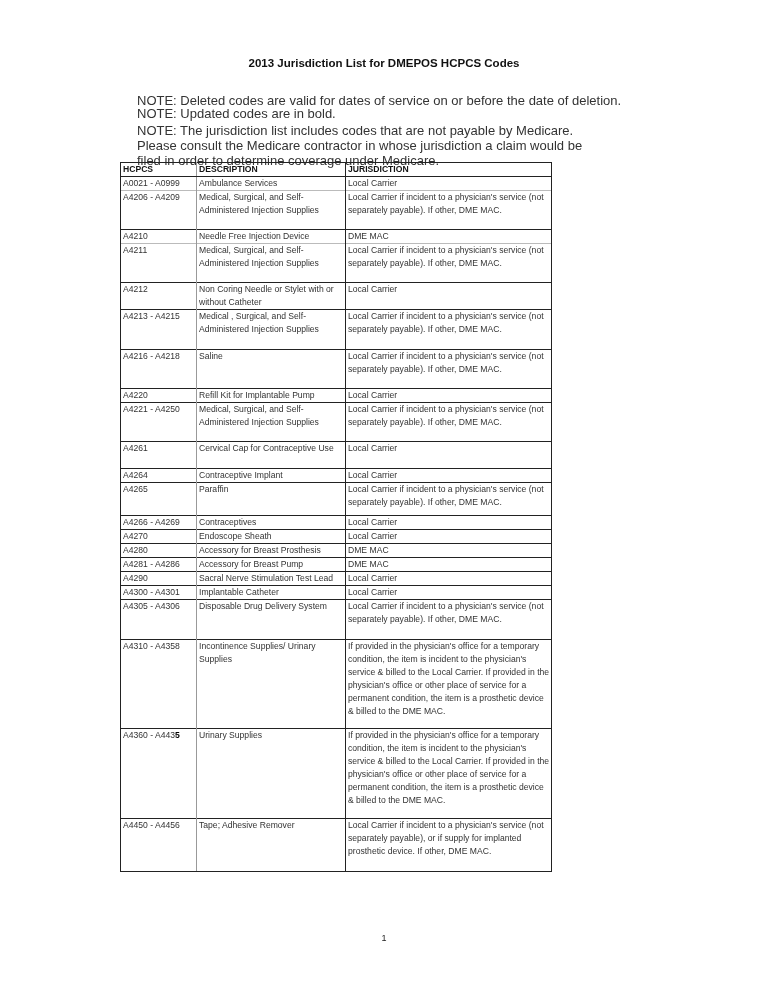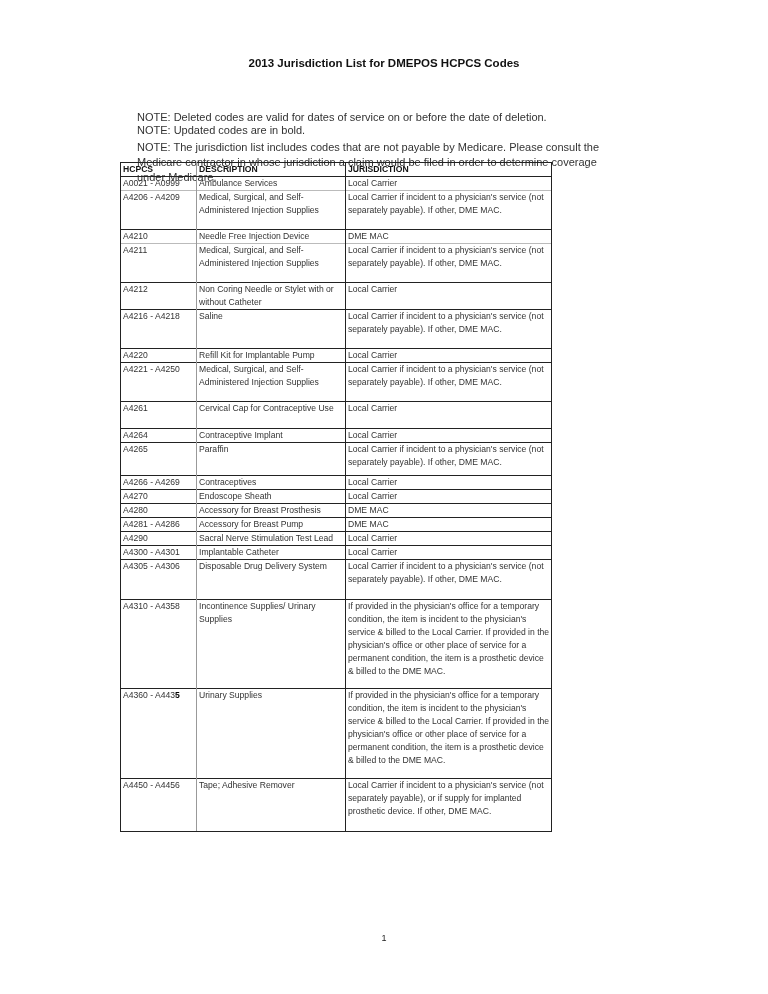--- a/index.html
+++ b/index.html
@@ -4,21 +4,21 @@
 <style>
   html, body { margin: 0; padding: 0; background: #ffffff; }
   body {
     width: 768px; height: 994px; position: relative; overflow: hidden;
     font-family: "Liberation Sans", sans-serif; color: #2a2a2a;
   }
   .title {
     position: absolute; top: 57px; left: 0; width: 768px; text-align: center;
     font-size: 11.5px; font-weight: bold; color: #111;
   }
-  .notes { position: absolute; left: 137px; top: 111px; font-size: 11px; color: #333; width: 470px; }
+  .notes { position: absolute; left: 137px; top: 94px; font-size: 13px; color: #333; width: 470px; }
   .note { line-height: 13px; white-space: nowrap; }
   .note.gap { margin-top: 3px; }
   .note.wrap { white-space: normal; line-height: 15px; }
 
   table.jl {
     position: absolute; left: 120px; top: 162px; width: 431px;
     border-collapse: collapse; font-size: 8.6px; color: #333; table-layout: fixed;
   }
   table.jl td, table.jl th {
     vertical-align: top; text-align: left; padding: 0 0 0 2px;
@@ -79,20 +79,25 @@
       </tr>
       <tr class="row light" style="height: 39px;">
         <td class="c1">A4211</td>
         <td class="c2">Medical, Surgical, and Self-Administered Injection Supplies</td>
         <td class="c3">Local Carrier if incident to a physician's service (not separately payable).  If other, DME MAC.</td>
       </tr>
       <tr class="row" style="height: 27px;">
         <td class="c1">A4212</td>
         <td class="c2">Non Coring Needle or Stylet with or without Catheter</td>
         <td class="c3">Local Carrier</td>
+      </tr>
+      <tr class="row" style="height: 40px;">
+        <td class="c1">A4213 - A4215</td>
+        <td class="c2">Medical , Surgical, and Self-Administered Injection Supplies</td>
+        <td class="c3">Local Carrier if incident to a physician's service (not separately payable).  If  other, DME MAC.</td>
       </tr>
       <tr class="row" style="height: 39px;">
         <td class="c1">A4216 - A4218</td>
         <td class="c2">Saline</td>
         <td class="c3">Local Carrier if incident to a physician's service (not separately payable).  If  other, DME MAC.</td>
       </tr>
       <tr class="row" style="height: 14px;">
         <td class="c1">A4220</td>
         <td class="c2">Refill Kit for Implantable Pump</td>
         <td class="c3">Local Carrier</td>

